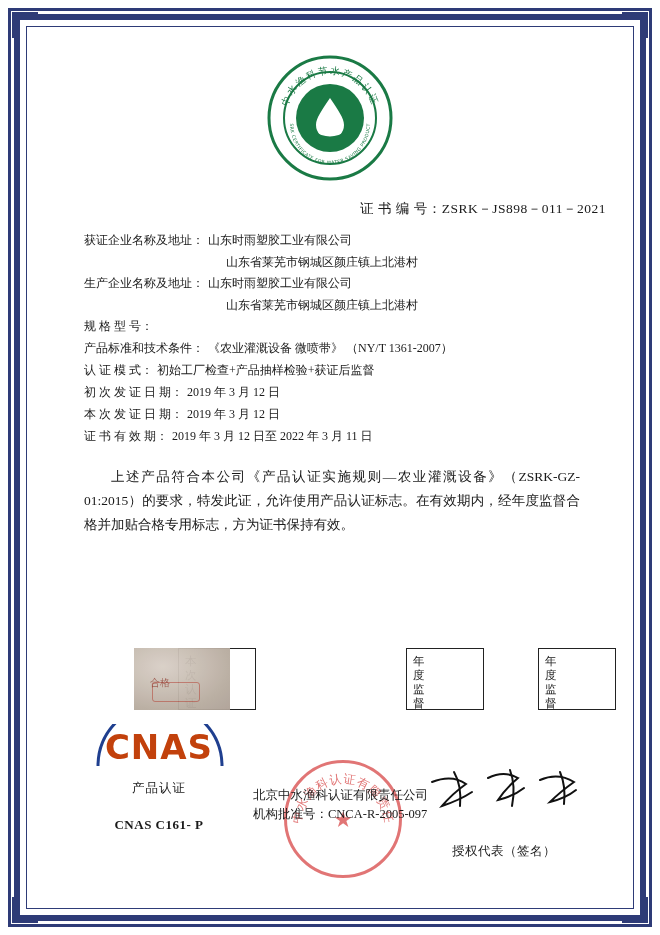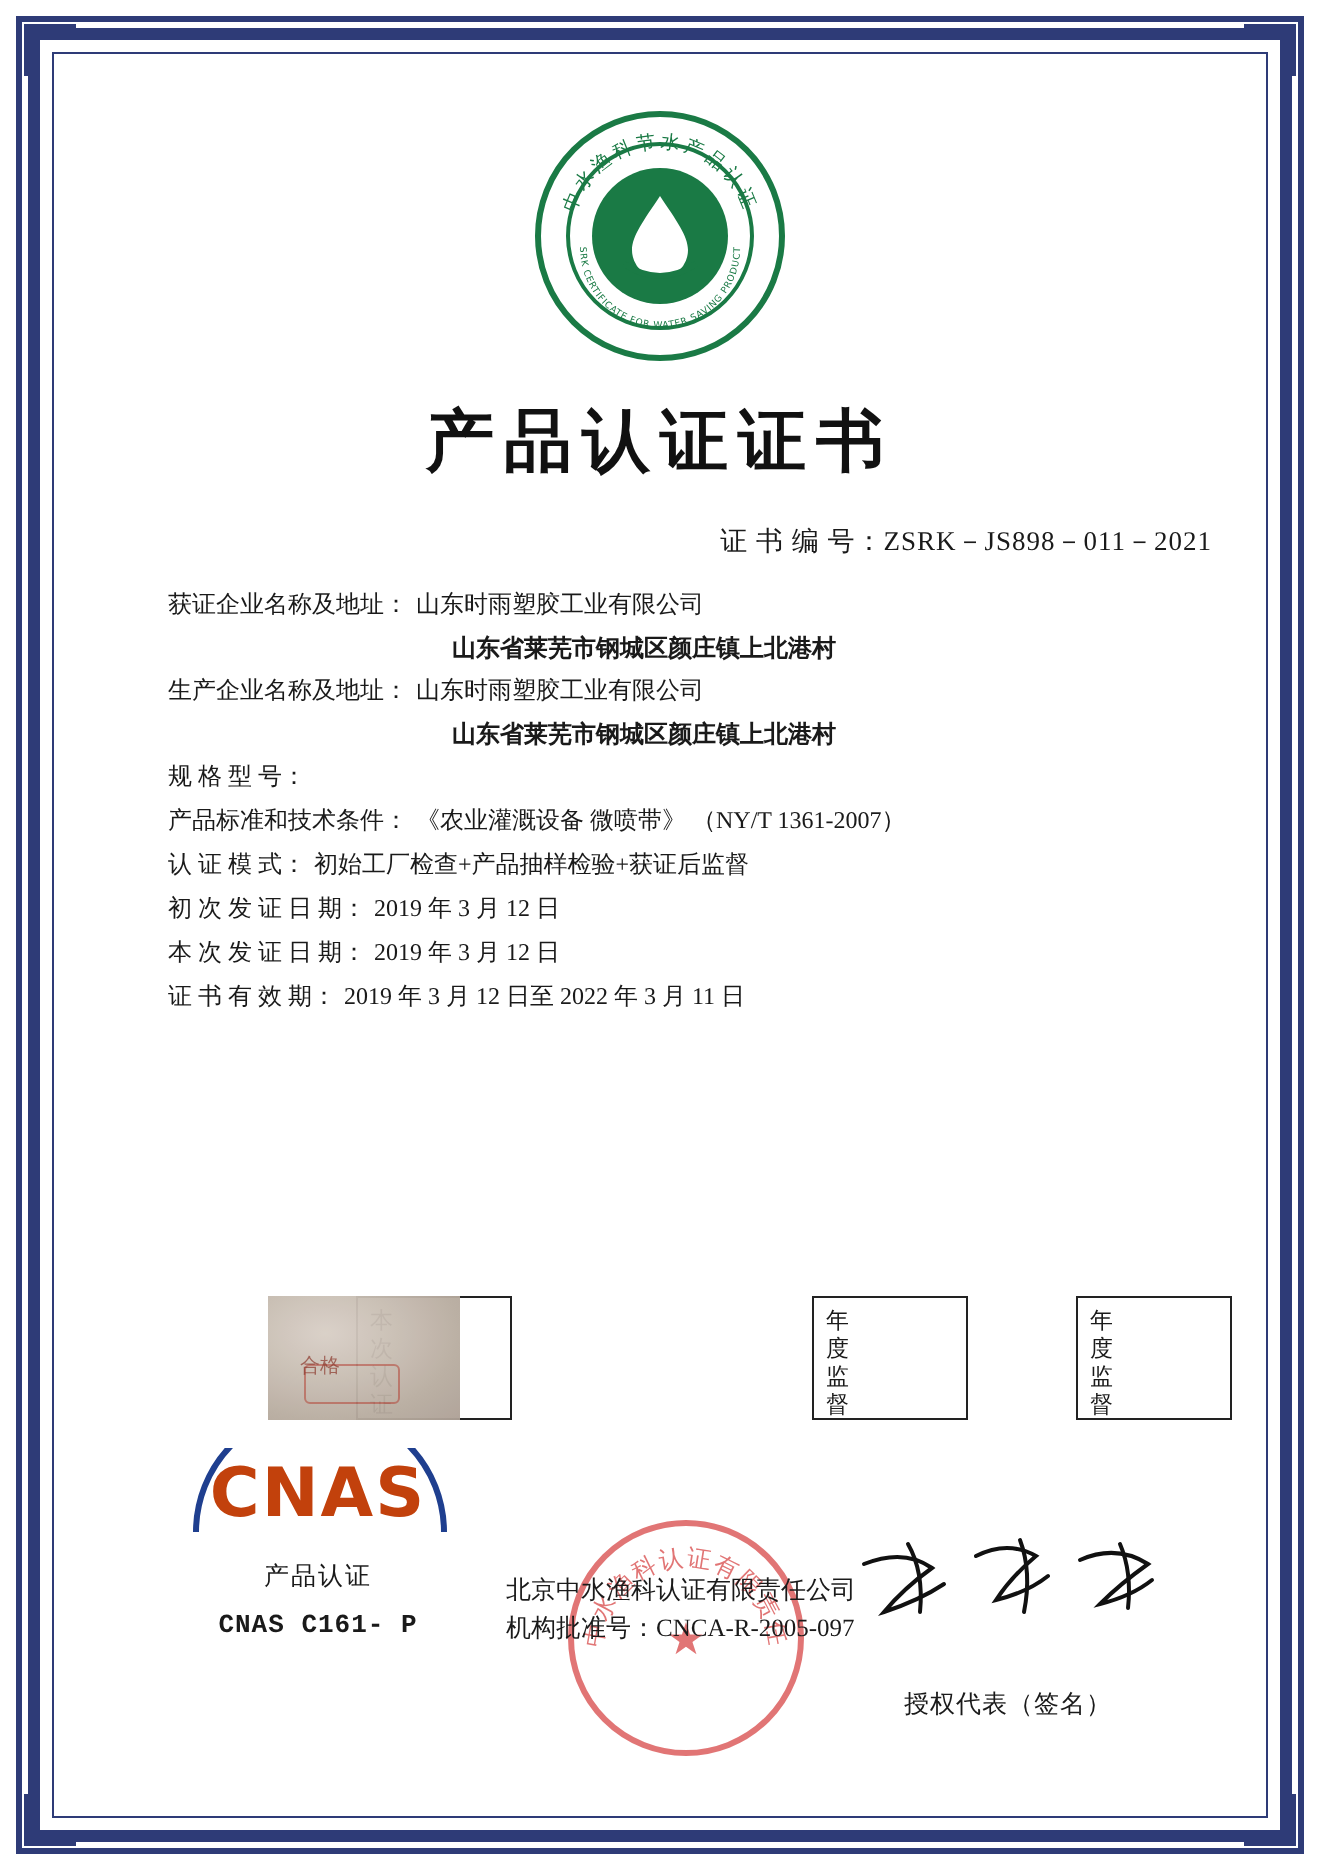--- a/index.html
+++ b/index.html
@@ -110,21 +110,20 @@
   .field-label {
     white-space: nowrap;
     flex: 0 0 auto;
   }
   .field-value {
     flex: 1 1 auto;
     padding-left: 4px;
   }
   .subline {
     padding-left: 142px;
-    font-weight: bold;
   }
 
   .body-text {
     margin-top: 18px;
     padding-left: 46px;
     padding-right: 42px;
     font-size: 13.5px;
     line-height: 24px;
     text-align: justify;
     text-indent: 27px;
@@ -216,24 +215,24 @@
     top: -4px;
     width: 140px;
     height: 46px;
   }
   .cnas-sub {
     font-size: 12.5px;
     margin-top: 14px;
     letter-spacing: 1px;
   }
   .cnas-code {
-    font-family: Liberation Mono, monospace;
+    font-family: Liberation Serif, serif;
     font-size: 13px;
     font-weight: bold;
-    margin-top: 8px;
+    margin-top: 20px;
     letter-spacing: 0.5px;
   }
 
   .issuer {
     position: absolute;
     left: 215px;
     top: 58px;
     font-size: 12.5px;
     line-height: 19px;
   }
@@ -306,21 +305,20 @@
             <textPath href="#arcTop" startOffset="50%" text-anchor="middle">中水渔科节水产品认证</textPath>
           </text>
           <path id="arcBot" d="M 24 70 A 40 40 0 0 0 104 70" fill="none"></path>
           <text font-size="4.6" fill="#1a7a45" font-family="DejaVu Sans, sans-serif" letter-spacing="0.4">
             <textPath href="#arcBot" startOffset="50%" text-anchor="middle">ZSRK CERTIFICATE FOR WATER SAVING PRODUCTS</textPath>
           </text>
         </svg>
       </div>
     </div>
 
-    <div class="title">产品认证证书</div>
 
     <div class="cert-no">
       <span>证 书 编 号：</span><span>ZSRK－JS898－011－2021</span>
     </div>
 
     <div class="fields">
 
       <div class="field-row">
         <span class="field-label">获证企业名称及地址：</span>
         <span class="field-value">山东时雨塑胶工业有限公司</span>
@@ -358,20 +356,21 @@
         <span class="field-value">2019 年 3 月 12 日</span>
       </div>
 
       <div class="field-row">
         <span class="field-label">证 书 有 效 期：</span>
         <span class="field-value">2019 年 3 月 12 日至 2022 年 3 月 11 日</span>
       </div>
 
     </div>
 
+    <div class="body-text">上述产品符合本公司《产品认证实施规则—农业灌溉设备》（ZSRK-GZ- 01:2015）的要求，特发此证，允许使用产品认证标志。在有效期内，经年度监督合格并加贴合格专用标志，方为证书保持有效。</div>
 
     <div class="boxes">
       <div class="stamp-box box1">
         <span>本</span>
         <span>次</span>
         <span>认</span>
         <span>证</span>
       </div>
       <div class="stamp-box box2">
         <span>年</span>

